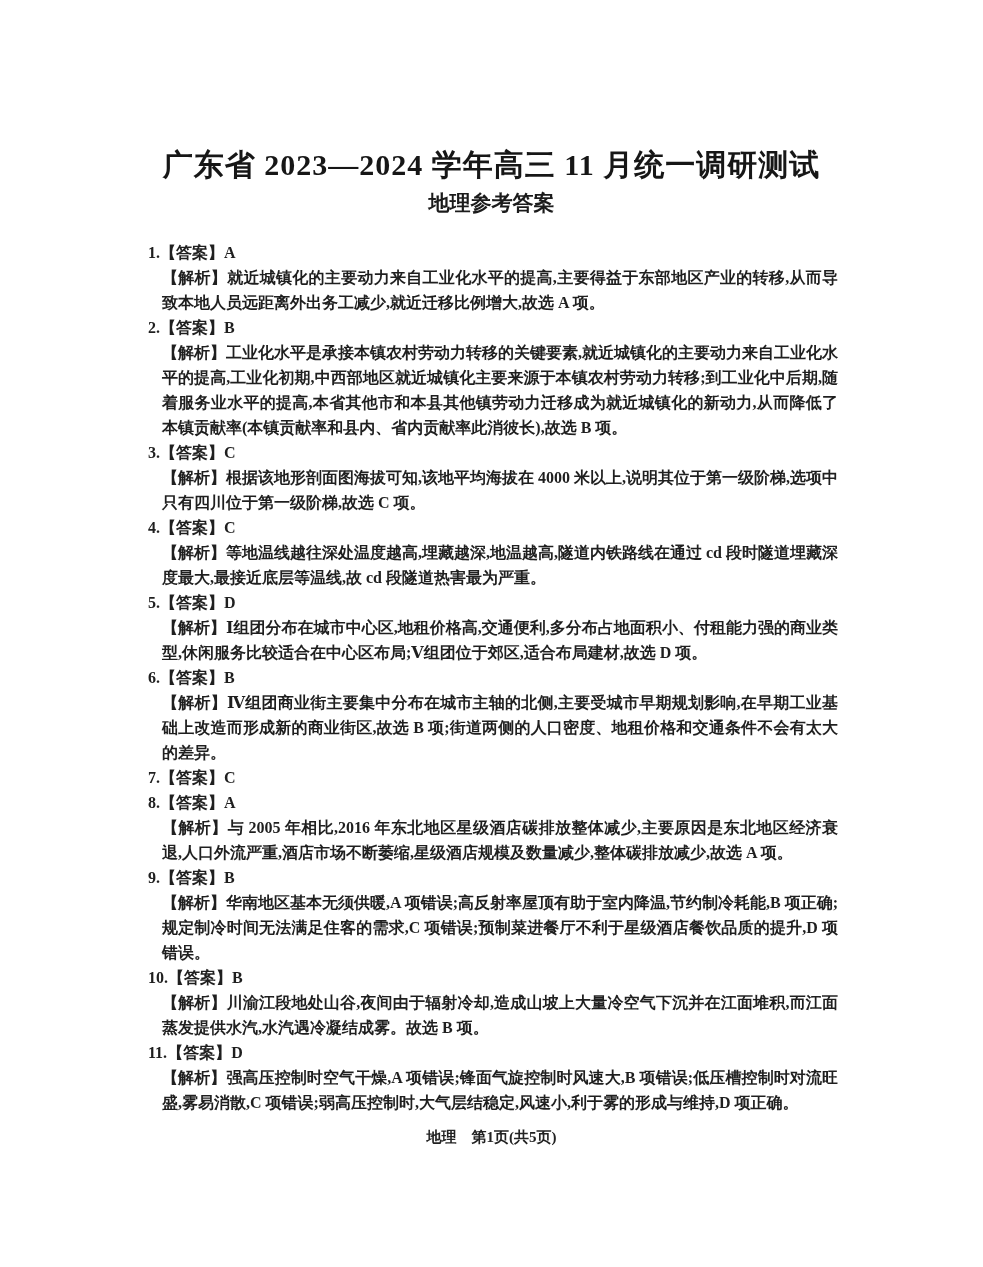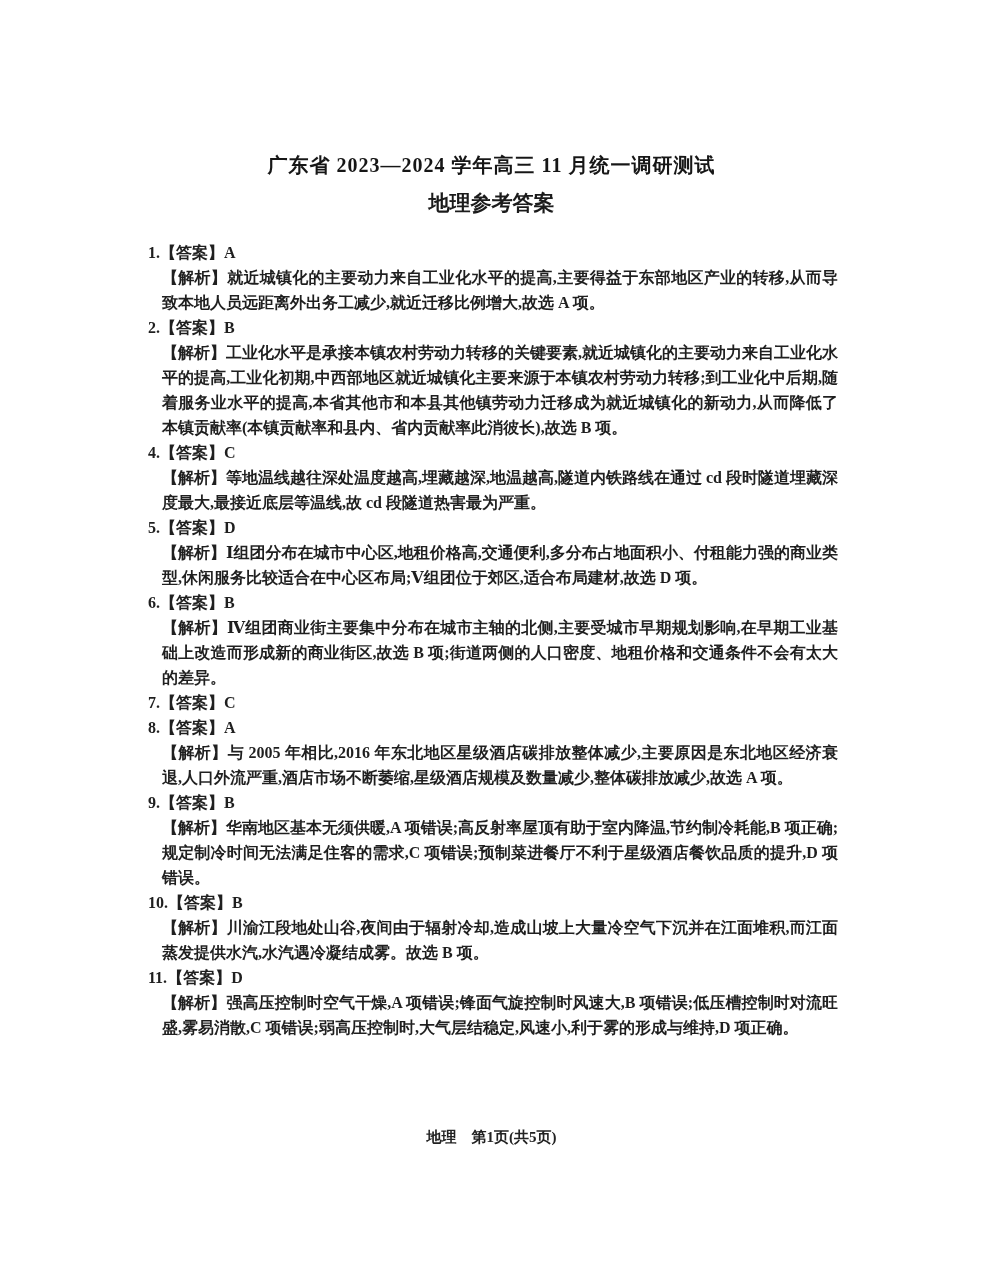--- a/index.html
+++ b/index.html
@@ -14,21 +14,21 @@
     background: #ffffff;
     font-family: "Liberation Serif", "DejaVu Serif", serif;
     color: #1f1f1f;
     overflow: hidden;
     box-sizing: border-box;
   }
   .doc-title {
     margin: 0;
     padding-top: 148px;
     text-align: center;
-    font-size: 20px;
+    font-size: 30px;
     line-height: 34px;
     font-weight: bold;
     letter-spacing: 1px;
     color: #161616;
   }
   .doc-subtitle {
     margin: 8px 0 0 0;
     text-align: center;
     font-size: 21px;
     line-height: 26px;
@@ -84,20 +84,26 @@
   <div class="question">
     <div class="q-head">
       <span>2.</span><span>【答案】</span><span>B</span>
     </div>
     <div class="q-analysis">
       <span>【解析】</span><span>工业化水平是承接本镇农村劳动力转移的关键要素,就近城镇化的主要动力来自工业化水平的提高,工业化初期,中西部地区就近城镇化主要来源于本镇农村劳动力转移;到工业化中后期,随着服务业水平的提高,本省其他市和本县其他镇劳动力迁移成为就近城镇化的新动力,从而降低了本镇贡献率(本镇贡献率和县内、省内贡献率此消彼长),故选 B 项。</span>
     </div>
   </div>
 
   <div class="question">
+    <div class="q-head">
+      <span>3.</span><span>【答案】</span><span>C</span>
+    </div>
+    <div class="q-analysis">
+      <span>【解析】</span><span>根据该地形剖面图海拔可知,该地平均海拔在 4000 米以上,说明其位于第一级阶梯,选项中只有四川位于第一级阶梯,故选 C 项。</span>
+    </div>
   </div>
 
   <div class="question">
     <div class="q-head">
       <span>4.</span><span>【答案】</span><span>C</span>
     </div>
     <div class="q-analysis">
       <span>【解析】</span><span>等地温线越往深处温度越高,埋藏越深,地温越高,隧道内铁路线在通过 cd 段时隧道埋藏深度最大,最接近底层等温线,故 cd 段隧道热害最为严重。</span>
     </div>
   </div>

